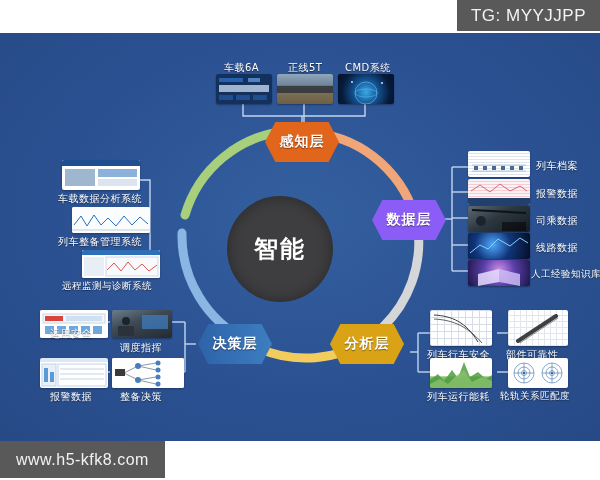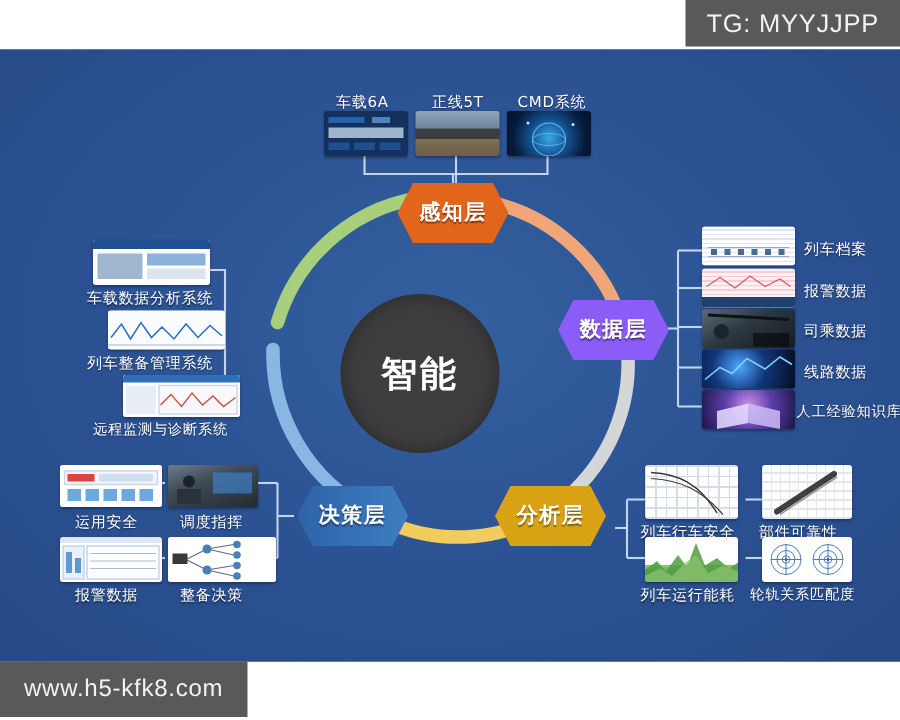--- a/index.html
+++ b/index.html
@@ -314,21 +314,21 @@
       <rect x="26" y="6" width="36" height="5" fill="#cfe0f2"></rect>
       <g fill="#6fa8dc">
         <rect x="5" y="16" width="9" height="8"></rect>
           <rect x="17" y="16" width="9" height="8"></rect>
         <rect x="29" y="16" width="9" height="8"></rect>
           <rect x="41" y="16" width="9" height="8"></rect>
         <rect x="53" y="16" width="9" height="8"></rect>
       </g>
     </svg>
   </div>
-  <div class="cap" style="left:50px;top:341px;">运用安全</div>
+  <div class="cap" style="left:50px;top:327px;">运用安全</div>
 
   <div class="thumb tex-desk" style="left:112px;top:310px;width:60px;height:28px;">
     <svg width="60" height="28" viewBox="0 0 60 28">
       <rect x="30" y="5" width="26" height="14" fill="#3f7fc4" opacity=".7"></rect>
       <circle cx="14" cy="11" r="4" fill="#1b232b"></circle>
       <rect x="6" y="16" width="16" height="10" fill="#2a333c"></rect>
     </svg>
   </div>
   <div class="cap" style="left:120px;top:341px;">调度指挥</div>
 

